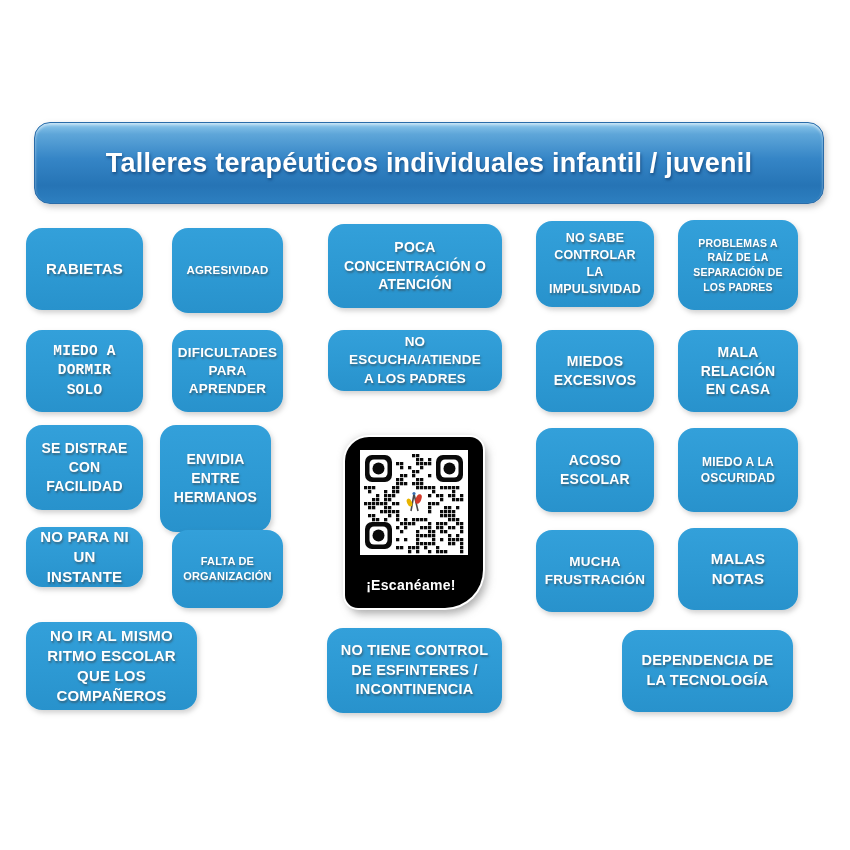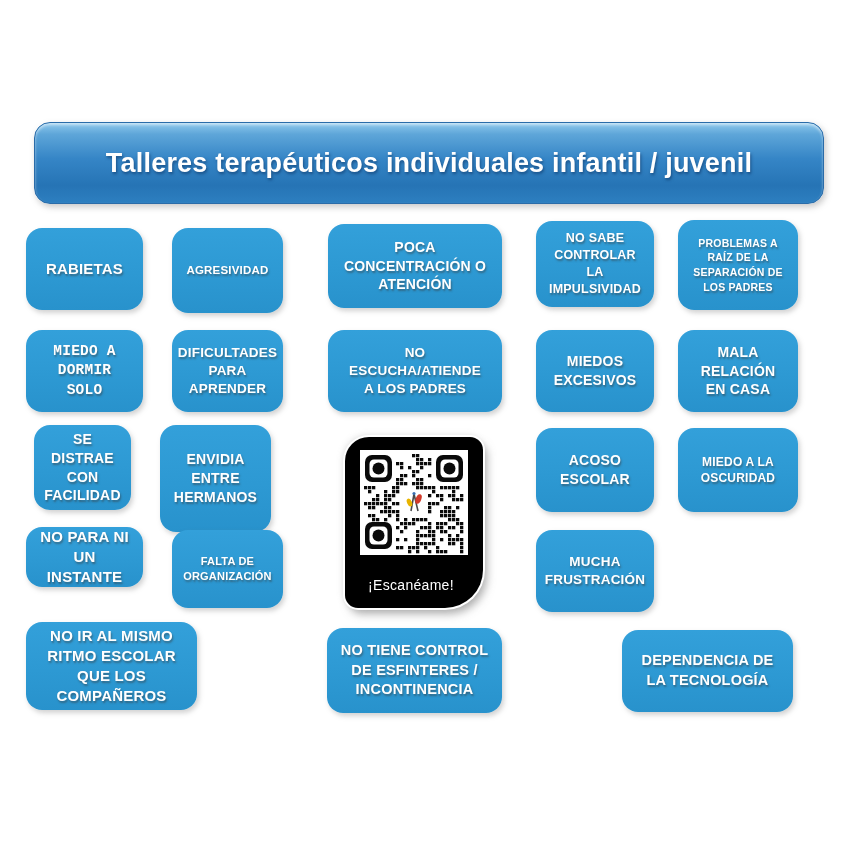--- a/index.html
+++ b/index.html
@@ -34,25 +34,25 @@
   }
   
   .b0{left:26px;top:228px;width:117px;height:82px;}  .b0 .box-label{font-size:15px;}
   .b1{left:172px;top:228px;width:111px;height:85px;} .b1 .box-label{font-size:11.5px;}
   .b2{left:328px;top:224px;width:174px;height:84px;} .b2 .box-label{font-size:14px;}
   .b3{left:536px;top:221px;width:118px;height:86px;} .b3 .box-label{font-size:12.5px;}
   .b4{left:678px;top:220px;width:120px;height:90px;} .b4 .box-label{font-size:10.5px;line-height:1.4;}
   
   .b5{left:26px;top:330px;width:117px;height:82px;font-family:Liberation Mono, monospace;}  .b5 .box-label{font-size:14.5px;}
   .b6{left:172px;top:330px;width:111px;height:82px;} .b6 .box-label{font-size:13.5px;}
-  .b7{left:328px;top:330px;width:174px;height:82px;} .b7 .box-label{font-size:13.5px;}
+  .b7{left:328px;top:330px;width:174px;height:61px;} .b7 .box-label{font-size:13.5px;}
   .b8{left:536px;top:330px;width:118px;height:82px;} .b8 .box-label{font-size:14px;}
   .b9{left:678px;top:330px;width:120px;height:82px;} .b9 .box-label{font-size:14px;}
   
-  .b10{left:26px;top:425px;width:97px;height:85px;margin-left:8px;} .b10 .box-label{font-size:14px;}
+  .b10{left:26px;top:425px;width:117px;height:85px;} .b10 .box-label{font-size:14px;}
   .b11{left:160px;top:425px;width:111px;height:107px;}.b11 .box-label{font-size:14px;}
   .b12{left:536px;top:428px;width:118px;height:84px;}.b12 .box-label{font-size:14px;}
   .b13{left:678px;top:428px;width:120px;height:84px;}.b13 .box-label{font-size:12px;}
   
   .b14{left:26px;top:527px;width:117px;height:60px;} .b14 .box-label{font-size:15px;}
   .b15{left:172px;top:530px;width:111px;height:78px;}.b15 .box-label{font-size:11px;}
   .b16{left:536px;top:530px;width:118px;height:82px;}.b16 .box-label{font-size:13.5px;}
   .b17{left:678px;top:528px;width:120px;height:82px;}.b17 .box-label{font-size:15px;}
   
   .b18{left:26px;top:622px;width:171px;height:88px;} .b18 .box-label{font-size:15px;}
@@ -64,21 +64,21 @@
     background:#000000;
     border-radius:24px 13px 38px 13px;
     box-shadow:0 0 0 2px #ffffff, 4px 6px 9px rgba(110,110,110,.55), -2px -2px 6px rgba(160,160,160,.3);
   }
   .qr-white{
     position:absolute;left:15px;top:13px;width:108px;height:105px;
     background:#ffffff;border-radius:2px;
   }
   .qr-caption{
     position:absolute;left:0;right:6px;top:140px;text-align:center;
-    color:#ffffff;font-size:14px;font-weight:normal;letter-spacing:.3px;
+    color:#ffffff;font-size:14px;font-weight:bold;letter-spacing:.3px;
   }
 </style>
 </head>
 <body>
 
 <div class="canvas">
 
   <div class="banner">
     <span class="title">Talleres terapéuticos individuales infantil / juvenil</span>
   </div>
@@ -155,20 +155,24 @@
 UN
 INSTANTE</span>
     </div>
   <div class="box b15">
       <span class="box-label">FALTA DE
 ORGANIZACIÓN</span>
     </div>
   <div class="box b16">
       <span class="box-label">MUCHA
 FRUSTRACIÓN</span>
+    </div>
+  <div class="box b17">
+      <span class="box-label">MALAS
+NOTAS</span>
     </div>
 
   <div class="box b18">
       <span class="box-label">NO IR AL MISMO
 RITMO ESCOLAR
 QUE LOS
 COMPAÑEROS</span>
     </div>
   <div class="box b19">
       <span class="box-label">NO TIENE CONTROL

